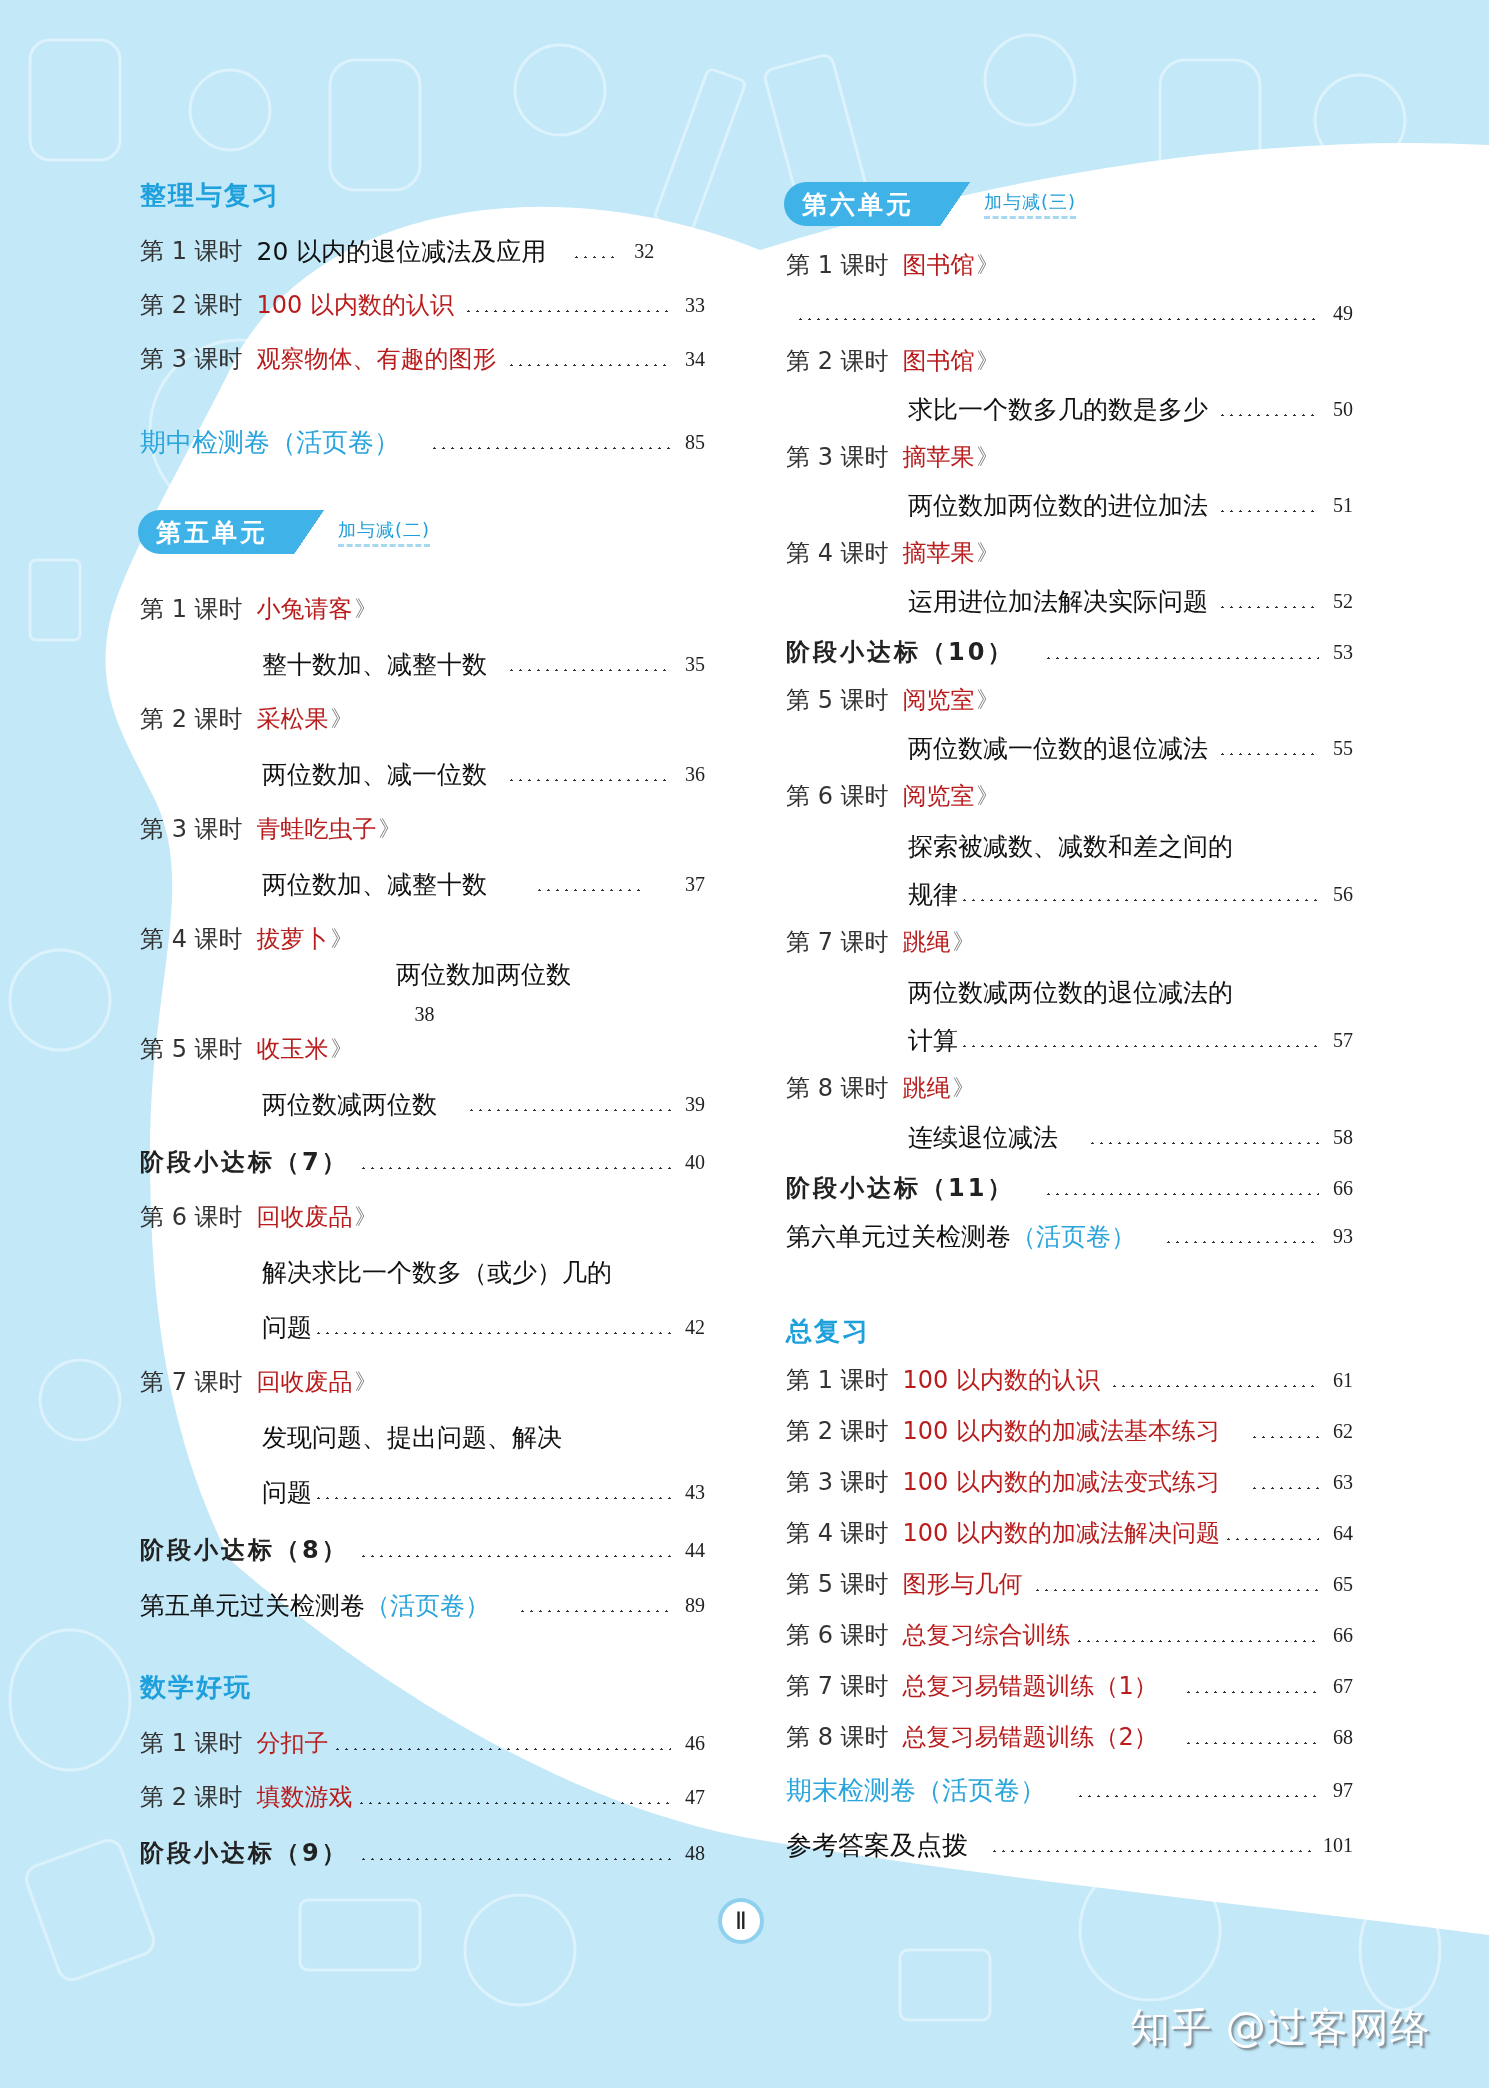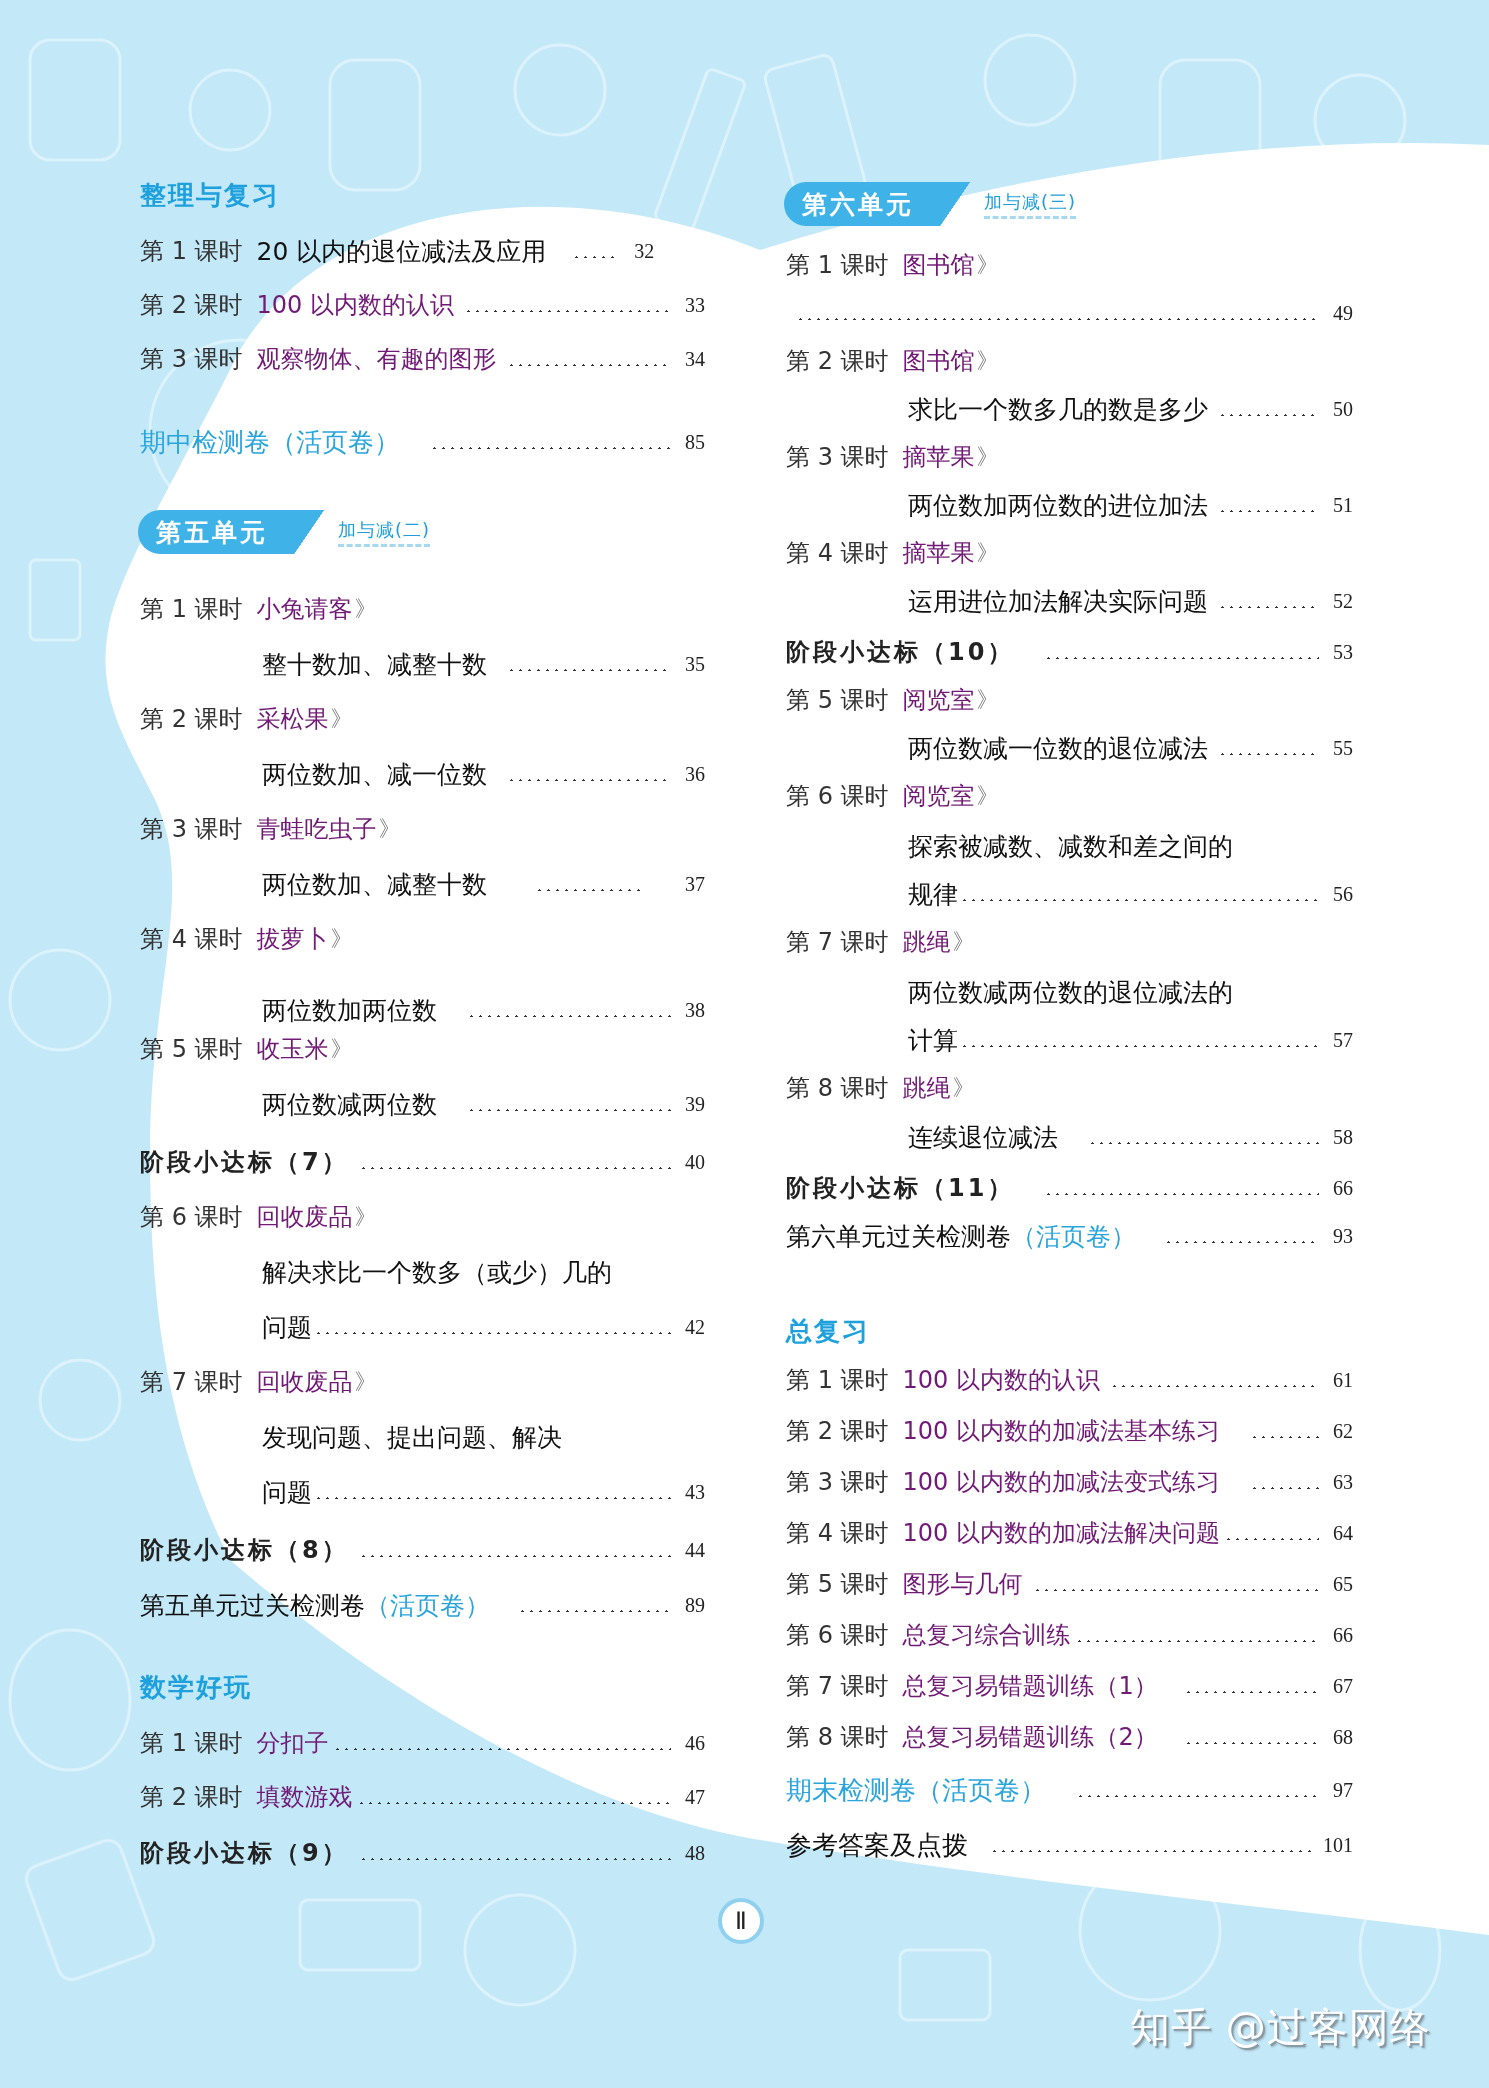--- a/index.html
+++ b/index.html
@@ -20,21 +20,21 @@
   .row {
     position: absolute;
     left: 0; right: 0;
     height: 40px;
     display: flex;
     align-items: center;
     font-size: 24px;
     white-space: nowrap;
   }
   .row .lesson-no { color: #333; font-weight: normal; margin-right: 14px; }
-  .row .title { color: #701a75; }
+  .row .title { color: #b91c1c; }
   .row .title-strong { color: #111; font-size: 25px; }
   .row .indent { padding-left: 122px; }
   .row .leader {
     flex: 1;
     margin: 0 10px;
     height: 2px;
     align-self: center;
     margin-top: 12px;
     background-image: radial-gradient(circle, #333 1px, transparent 1.3px);
     background-size: 9px 3px;
@@ -223,21 +223,21 @@
     <span class="indent title-strong">两位数加、减整十数</span>
     <span class="leader" style="margin-left:20px;"></span>
     <span class="page">37</span>
   </div>
 
   <div class="row" style="top:919px;">
     <span class="lesson-no">第 4 课时</span>
     <span class="title">拔萝卜</span>
     <span class="chev">》</span>
   </div>
-  <div class="row" style="top:990px;">
+  <div class="row" style="top:958px;flex-direction:column;">
     <span class="indent title-strong">两位数加两位数</span>
     <span class="leader" style="margin-left:30px;"></span>
     <span class="page">38</span>
   </div>
 
   <div class="row" style="top:1029px;">
     <span class="lesson-no">第 5 课时</span>
     <span class="title">收玉米</span>
     <span class="chev">》</span>
   </div>

